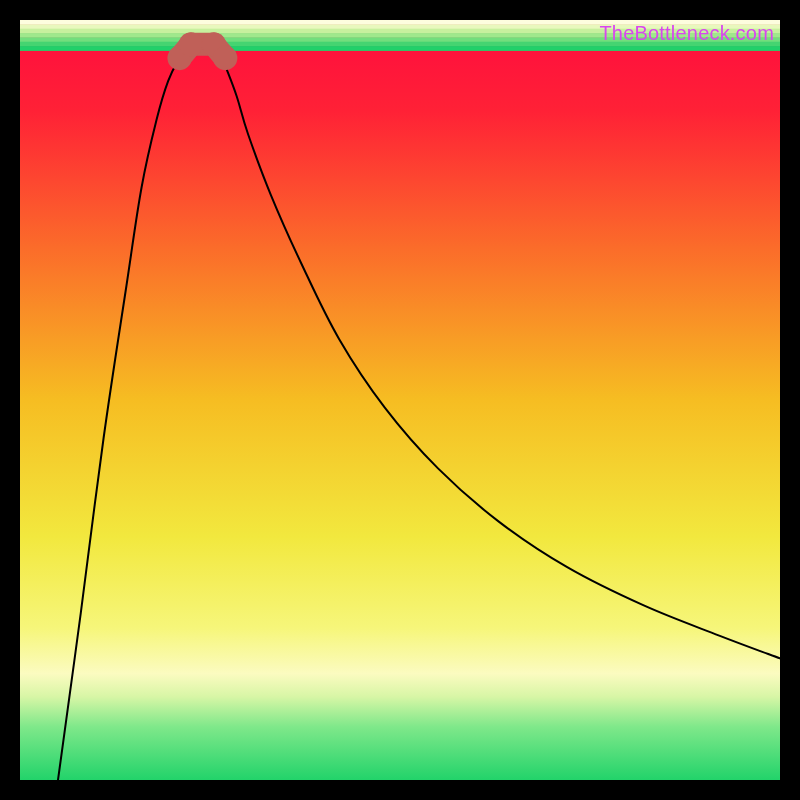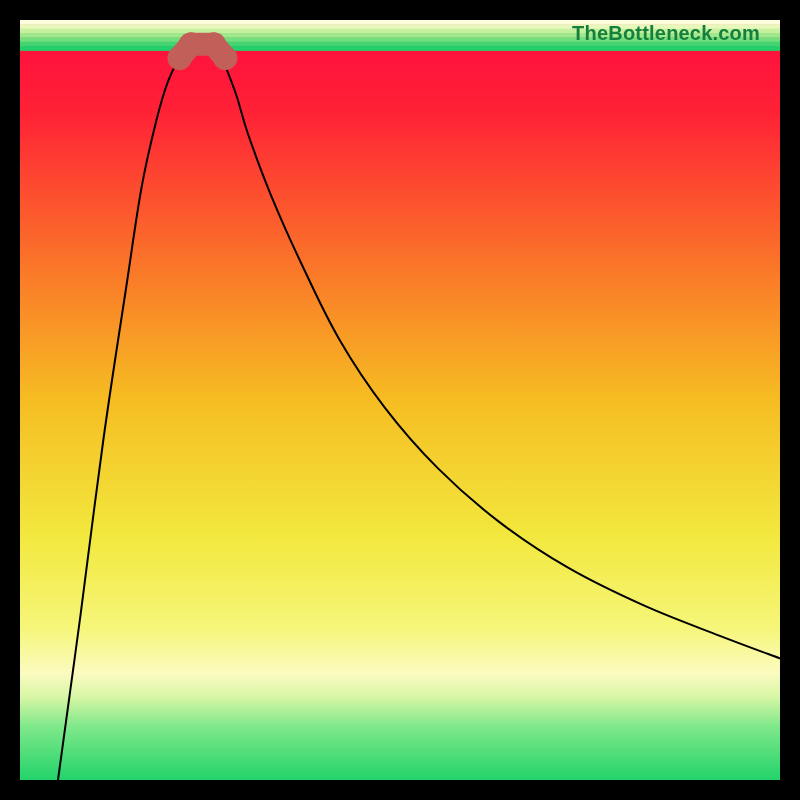--- a/index.html
+++ b/index.html
@@ -19,24 +19,24 @@
   }
   .plot {
     position: absolute;
     left: 20px; top: 20px;
     width: 760px; height: 760px;
     overflow: hidden;
   }
   .watermark {
     position: absolute;
     top: 2px;
-    right: 20px;
+    right: 6px;
     font-size: 20px;
-    font-weight: 700;
-    color: #15803d;
+    font-weight: 400;
+    color: #d946ef;
     letter-spacing: 0.2px;
   }
   svg { display: block; }
 </style>
 </head>
 <body>
 
 <div class="frame">
   <div class="plot">
     <svg id="chart-svg" width="760" height="760" viewBox="0 0 760 760">

